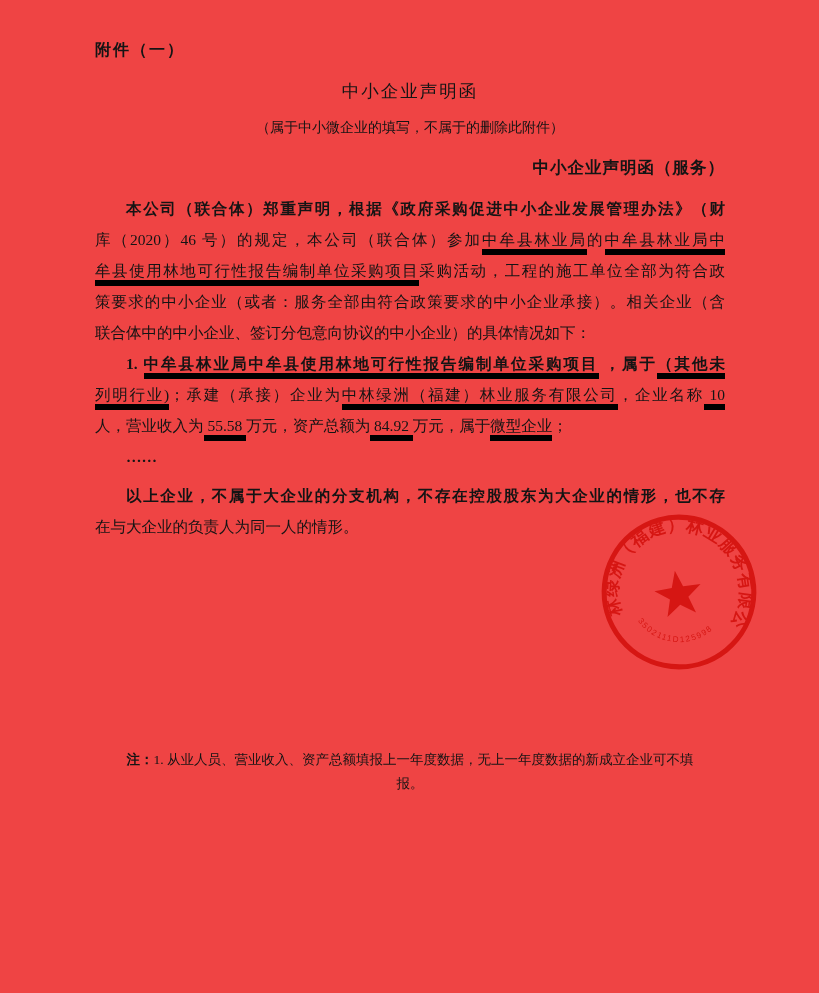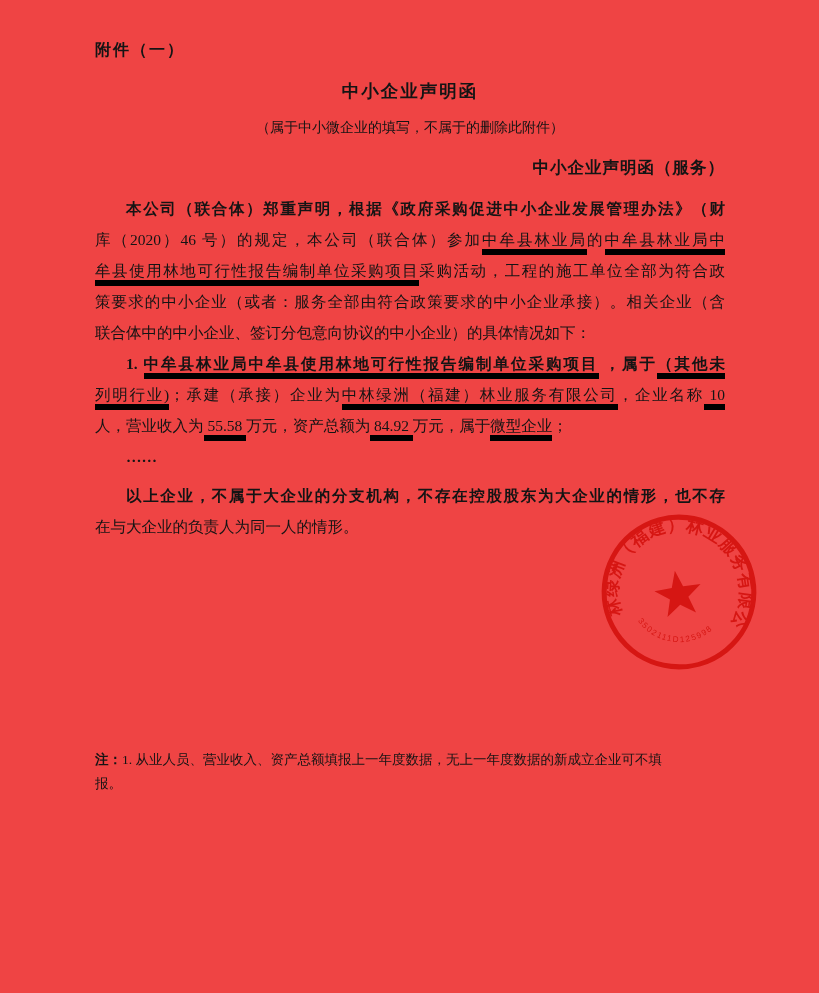--- a/index.html
+++ b/index.html
@@ -12,21 +12,21 @@
   }
   .page { position:relative; width:819px; height:993px; background:#ef4444; }
   .content { position:absolute; left:95px; top:38px; width:630px; }
 
   .attachment {
     font-weight:bold; font-size:16px; line-height:24px;
     letter-spacing:2px; margin-bottom:16px;
   }
   .title {
     margin:0 0 14px 0; text-align:center;
-    font-size:17.5px; font-weight:bold; line-height:26px; letter-spacing:2px;
+    font-size:17.5px; font-weight:normal; line-height:26px; letter-spacing:2px;
   }
   .title-note {
     text-align:center; font-size:14px; line-height:20px; margin-bottom:17px;
   }
   .subtitle {
     margin:0 0 12px 0; text-align:right;
     font-size:16.5px; font-weight:bold; line-height:26px; letter-spacing:1px;
   }
 
   .body-text { font-size:15.5px; }
@@ -36,22 +36,22 @@
   .bline.gap { margin-top:8px; }
   .u { border-bottom:6px solid #000000; padding-bottom:1px; }
   .b { font-weight:bold; }
 
   .sig-block { margin-top:8px; font-size:15.5px; }
   .sig-line { text-align:right; line-height:31px; }
   .sig-line.company { padding-right:13px; }
   .sig-line.date { padding-right:47px; }
 
   .note {
-    position:absolute; left:95px; top:748px; width:648px;
-    font-size:13.5px; line-height:24px;
+    position:absolute; left:86px; top:748px; width:648px;
+    font-size:13.5px; line-height:24px;text-align:center;
   }
 
   .stamp {
     position:absolute; left:597px; top:510px;
     width:164px; height:164px;
     opacity:0.88; mix-blend-mode:multiply;
     transform:rotate(6deg);
     pointer-events:none;
   }
   .stamp text { font-family:"Liberation Sans","DejaVu Sans",sans-serif; }

